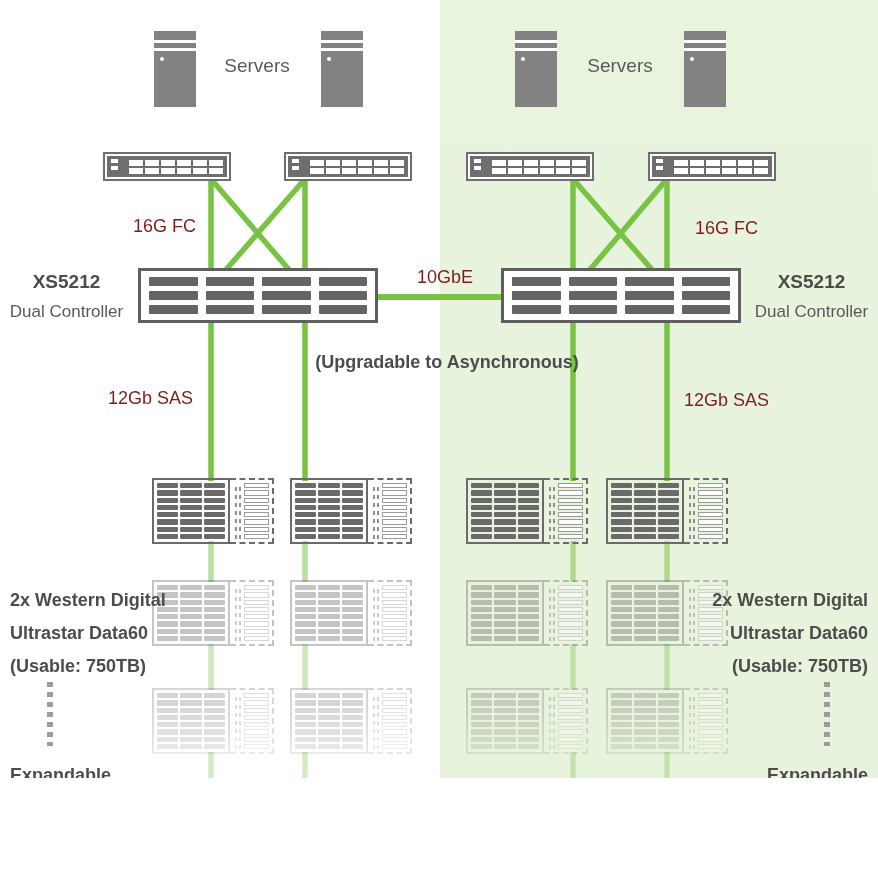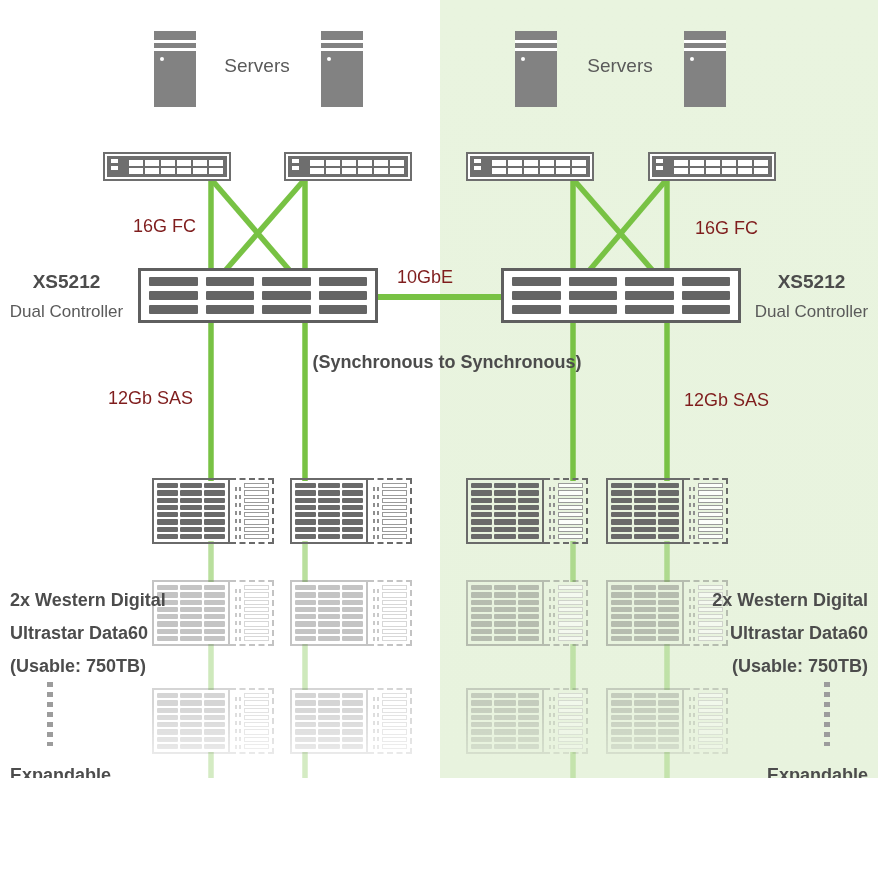--- a/index.html
+++ b/index.html
@@ -243,23 +243,23 @@
 
   <div class="lbl center ctl-label" style="left:0;top:271px;width:133px">
     <div class="model">XS5212</div>
     <div class="type">Dual Controller</div>
   </div>
   <div class="lbl center ctl-label" style="left:745px;top:271px;width:133px">
     <div class="model">XS5212</div>
     <div class="type">Dual Controller</div>
   </div>
 
-  <div class="lbl green center" style="left:375px;top:267px;width:100px">10GbE</div>
+  <div class="lbl green center" style="left:395px;top:267px;width:100px">10GbE</div>
   <div class="lbl bold center repl" style="left:292px;top:345px;width:310px">
-    <div>(Synchronous to Synchronous)</div>
+    <div>(Upgradable to Asynchronous)</div>
   </div>
 
   <div class="lbl green" style="left:108px;top:388px">12Gb SAS</div>
   <div class="lbl green" style="left:684px;top:390px">12Gb SAS</div>
 
   <div class="enclosure tier1" style="left:152px;top:478px">
       <div class="enc-solid">
         <div class="bar"></div>
         <div class="bar"></div>
         <div class="bar"></div>

